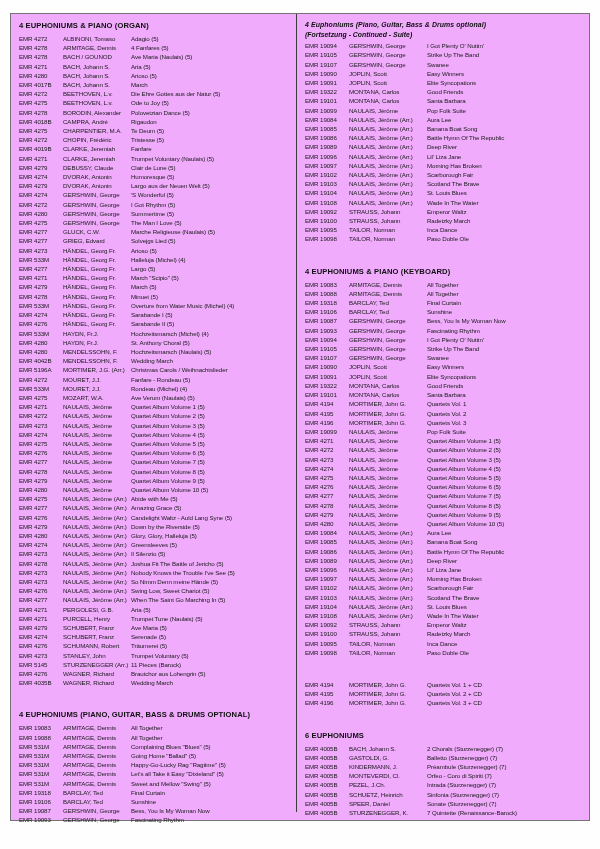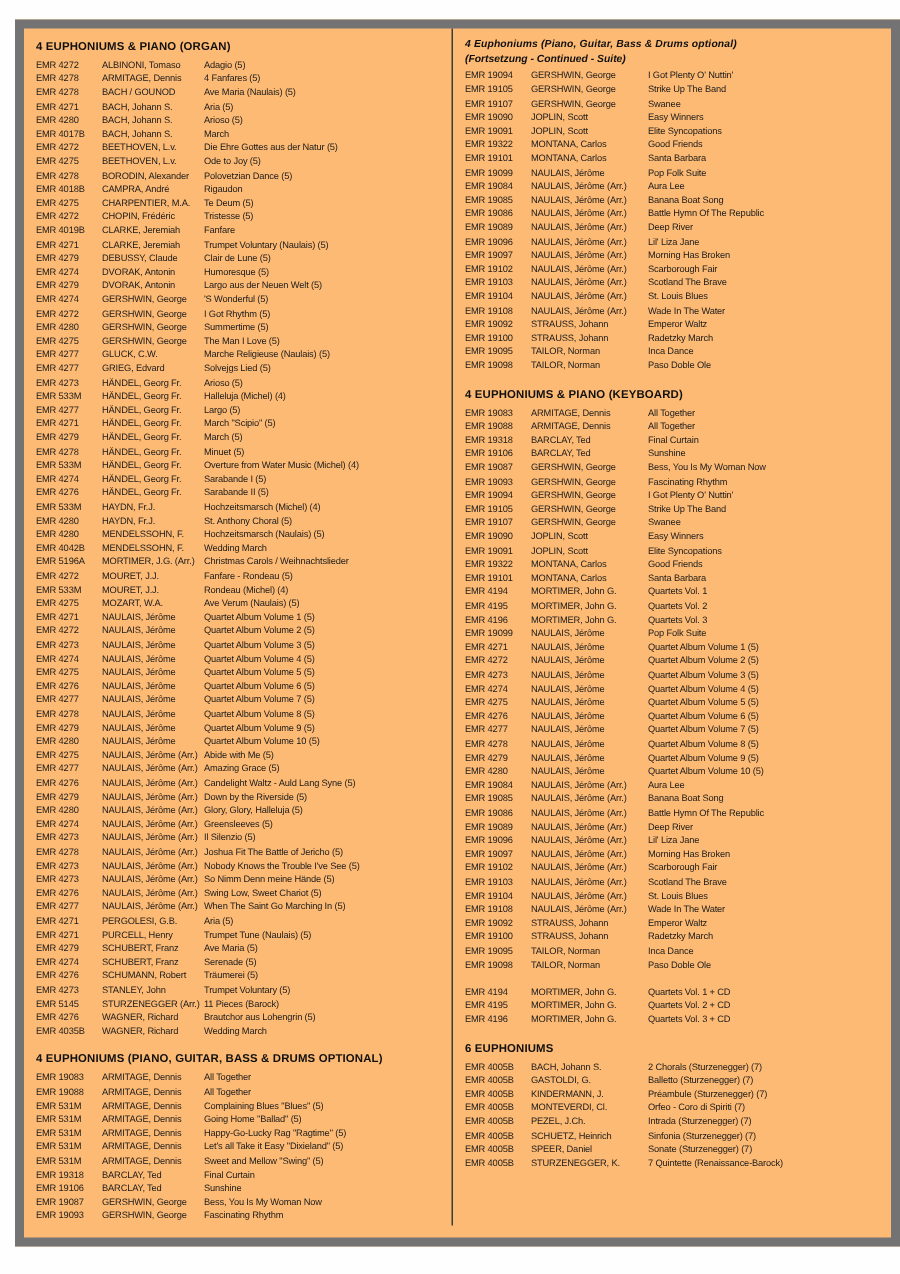--- a/index.html
+++ b/index.html
@@ -4,32 +4,32 @@
 <style>
   html,body { margin:0; padding:0; }
   body {
     width:600px; height:849px; background:#fefefe;
     font-family:"Liberation Sans", sans-serif;
     -webkit-font-smoothing:antialiased;
   }
   .sheet { position:relative; width:600px; height:849px; background:#fefefe; overflow:hidden; }
   .frame {
     position:absolute; left:10px; top:13px; width:578px; height:806px;
-    border:6px solid #737373; background:#fdba74;
+    border:1px solid #737373; background:#f0abfc;
   }
   .divider {
     position:absolute; left:285px; top:0; width:1px; height:798px;
     background:#3c3c3c;
   }
   .col { position:absolute; top:5px; }
   .col.left  { left:8px;   width:274px; }
   .col.right { left:294px; width:278px; }
 
   .section { margin:0; }
-  .section + .section { margin-top:9px; }
+  .section + .section { margin-top:23px; }
 
   .sec-title {
     font-weight:bold; font-size:7.6px; line-height:10px; color:#101010;
     letter-spacing:0.1px; white-space:nowrap; margin:2px 0 3px 0;
   }
   .sec-title.italic-style {
     font-style:italic; font-size:6.9px; line-height:8.6px;
     white-space:normal; margin-bottom:1px;
   }
   .sec-subtitle {

